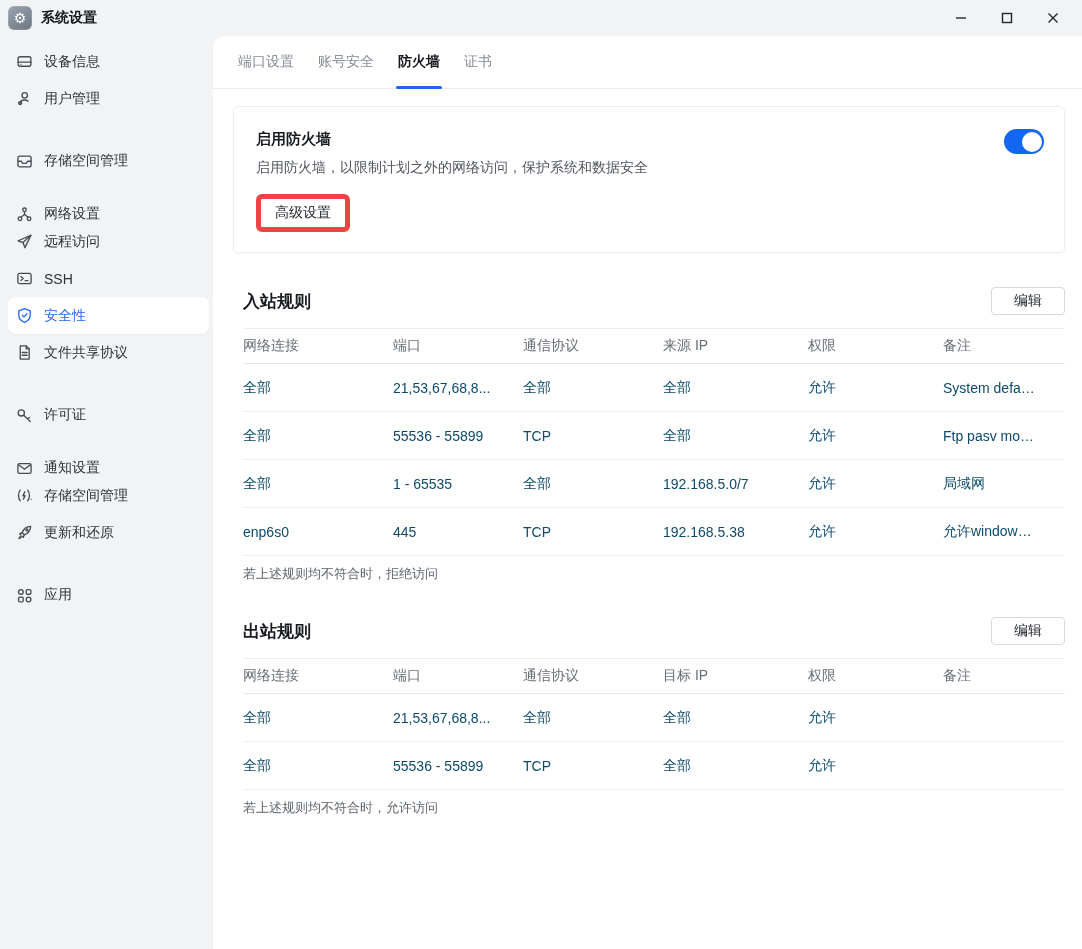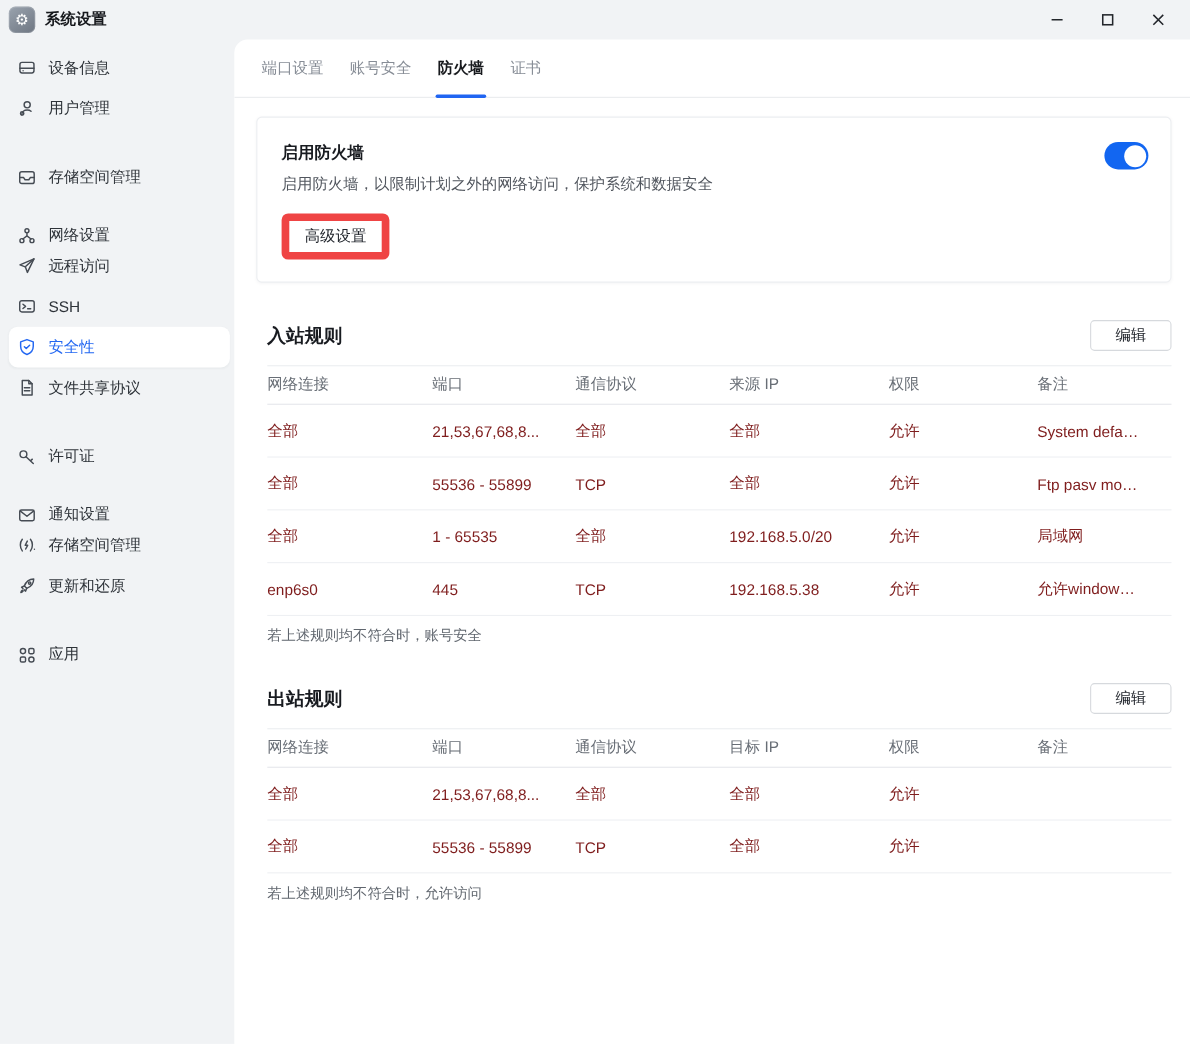--- a/index.html
+++ b/index.html
@@ -64,21 +64,21 @@
   .card {
     background:#ffffff; border:1px solid #eceef1; border-radius:5px;
     box-shadow:0 1px 3px rgba(25,35,50,.04);
     padding:23px 20px 20px 22px; position:relative;
   }
   .card-title { font-size:15px; font-weight:700; color:#181b20; }
   .card-desc { font-size:14px; color:#51565e; margin-top:10px; }
   .adv-btn {
     margin-top:17px; display:inline-block;
     font-size:14px; color:#23272e; background:#fff;
-    border:7px solid #ef4444; border-radius:6px; padding:5px 14px; cursor:pointer;
+    border:5px solid #ef4444; border-radius:6px; padding:5px 14px; cursor:pointer;
   }
   .toggle {
     position:absolute; right:20px; top:22px;
     width:40px; height:25px; border-radius:13px; background:#1266f1; cursor:pointer;
   }
   .toggle .knob {
     position:absolute; top:2.5px; right:2.5px; width:20px; height:20px;
     border-radius:50%; background:#ffffff;
   }
   
@@ -91,21 +91,21 @@
   }
   .rule-table { width:822px; }
   .r-row {
     display:grid; grid-template-columns:150px 130px 140px 145px 135px 1fr;
     align-items:center;
   }
   .r-row.head {
     height:36px; border-top:1px solid #eceef1; border-bottom:1px solid #e5e7eb;
     font-size:14px; color:#686e76;
   }
-  .r-row.data { height:48px; border-bottom:1px solid #eef0f3; font-size:14px; color:#7f1d1d; }
+  .r-row.data { height:48px; border-bottom:1px solid #eef0f3; font-size:14px; color:#0c4a6e; }
   .r-cell { overflow:hidden; white-space:nowrap; text-overflow:ellipsis; padding-right:28px; }
   .fallback { margin-top:9px; font-size:13px; color:#60666e; }
 </style>
 </head>
 <body>
 
 <div class="titlebar">
   <div class="app-icon">⚙</div>
   <div class="app-title">系统设置</div>
   <div class="win-controls">
@@ -308,34 +308,34 @@
           <div class="r-cell">55536 - 55899</div>
           <div class="r-cell">TCP</div>
           <div class="r-cell">全部</div>
           <div class="r-cell">允许</div>
           <div class="r-cell">Ftp pasv mod...</div>
         </div>
         <div class="r-row data">
           <div class="r-cell">全部</div>
           <div class="r-cell">1 - 65535</div>
           <div class="r-cell">全部</div>
-          <div class="r-cell">192.168.5.0/20</div>
+          <div class="r-cell">192.168.5.0/7</div>
           <div class="r-cell">允许</div>
           <div class="r-cell">局域网</div>
         </div>
         <div class="r-row data">
           <div class="r-cell">enp6s0</div>
           <div class="r-cell">445</div>
           <div class="r-cell">TCP</div>
           <div class="r-cell">192.168.5.38</div>
           <div class="r-cell">允许</div>
           <div class="r-cell">允许windows ...</div>
         </div>
       </div>
-      <div class="fallback">若上述规则均不符合时，账号安全</div>
+      <div class="fallback">若上述规则均不符合时，拒绝访问</div>
     </div>
 
     <div class="rules-section">
       <div class="section-head">
         <div class="section-title">出站规则</div>
         <button class="edit-btn">编辑</button>
       </div>
       <div class="rule-table">
         <div class="r-row head">
           <div class="r-cell">网络连接</div>

